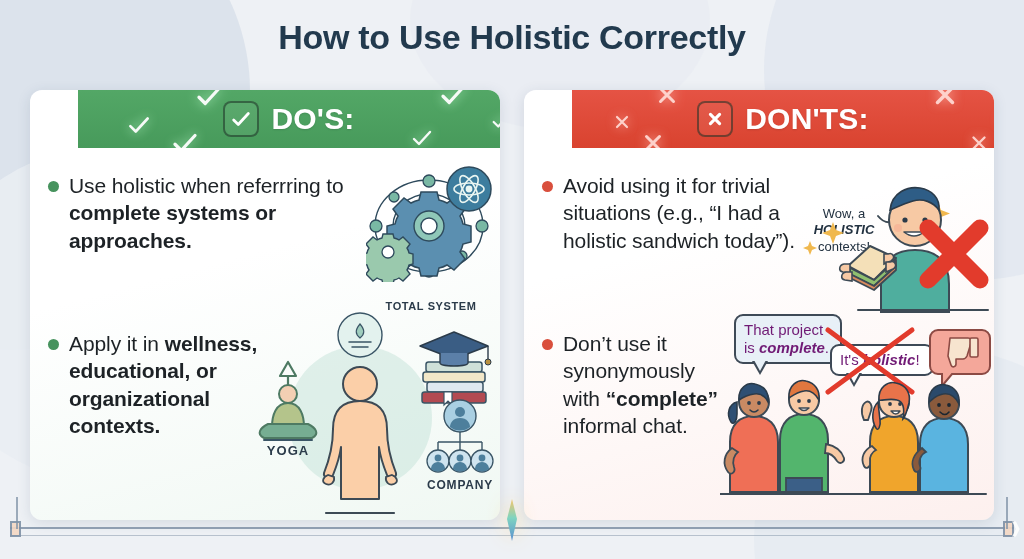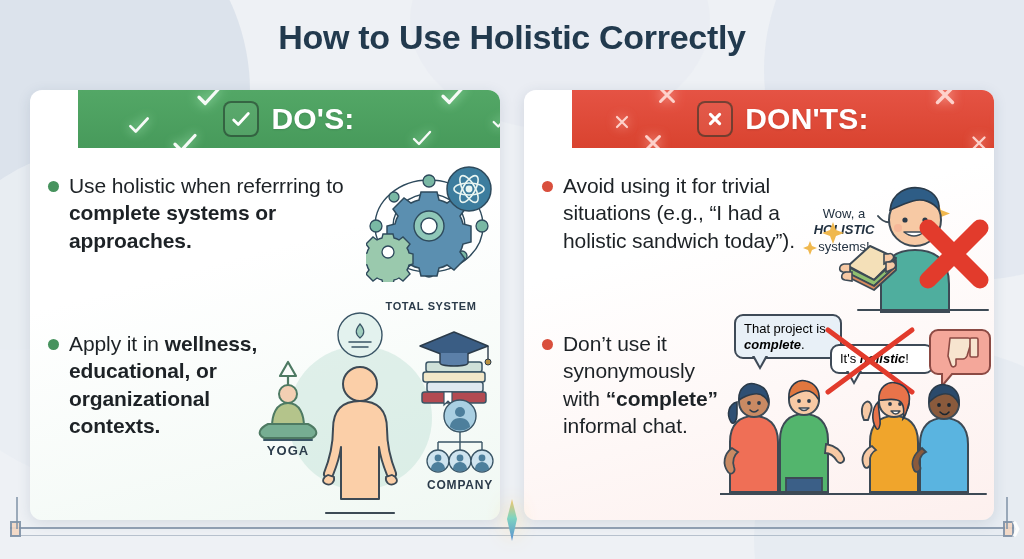--- a/index.html
+++ b/index.html
@@ -98,21 +98,21 @@
   
   .ill { position: absolute; }
   .cap {
     font-size: 11px; font-weight: bold; color: #2b3b4a;
     letter-spacing: .6px; text-align: center;
   }
 
   
   .bubble {
     position: absolute; border: 2px solid #3e4a57; border-radius: 9px;
-    padding: 5px 8px; font-size: 13px; color: #000000; line-height: 1.2;
+    padding: 5px 8px; font-size: 15px; color: #701a75; line-height: 1.2;
     background: #fff;
   }
   .bubble i { font-style: italic; font-weight: bold; }
   .bubble:after {
     content: ""; position: absolute; width: 0; height: 0;
     border-left: 9px solid transparent; border-right: 9px solid transparent;
   }
 
   
   .frame { position: absolute; left: 10px; right: 10px; bottom: 10px; height: 36px; z-index: 7; }
@@ -377,21 +377,21 @@
     <div class="row row-1">
       <div class="bullet-wrap" style="width:278px;">
         <div class="dot dot-r"></div>
         <div class="btext"><span>Avoid using it for trivial situations (e.g., “I had a holistic sandwich today”).</span></div>
       </div>
 
       <div class="ill" style="left:262px; top:0px; width:208px; height:160px;">
         <div style="position:absolute; left:10px; top:8px; width:96px; text-align:center; font-size:13px; line-height:1.25; color:#223140;margin-top:40px;">
           <span>Wow, a</span><br>
           <i style="font-weight:bold;">HOLISTIC</i><br>
-          <span>systems!</span>
+          <span>contexts!</span>
         </div>
         <svg width="208" height="160" viewBox="0 0 208 160" style="position:absolute; left:0; top:0;">
 
           <g fill="#f0b84e">
             <path d="M44,72 l3,-8 l3,8 l8,3 l-8,3 l-3,8 l-3,-8 l-8,-3z"></path>
             <path d="M22,88 l2,-5 l2,5 l5,2 l-5,2 l-2,5 l-2,-5 l-5,-2z"></path>
             <path d="M148,52 l3.5,-9 l3.5,9 l9,3.5 l-9,3.5 l-3.5,9 l-3.5,-9 l-9,-3.5z"></path>
           </g>
 
           <path d="M92,58 q8,10 18,4" fill="none" stroke="#3d4a55" stroke-width="2" stroke-linecap="round"></path>

